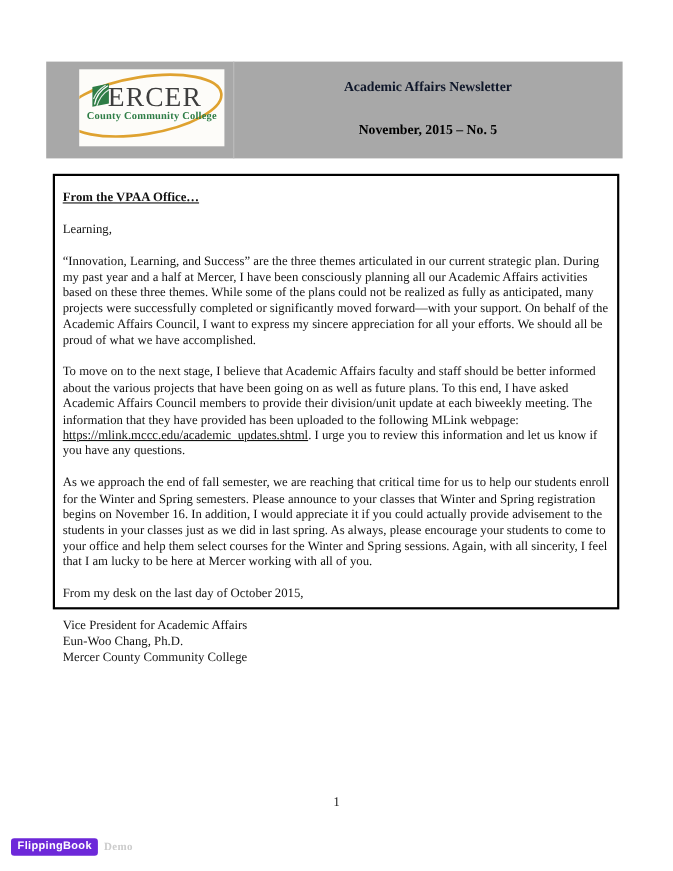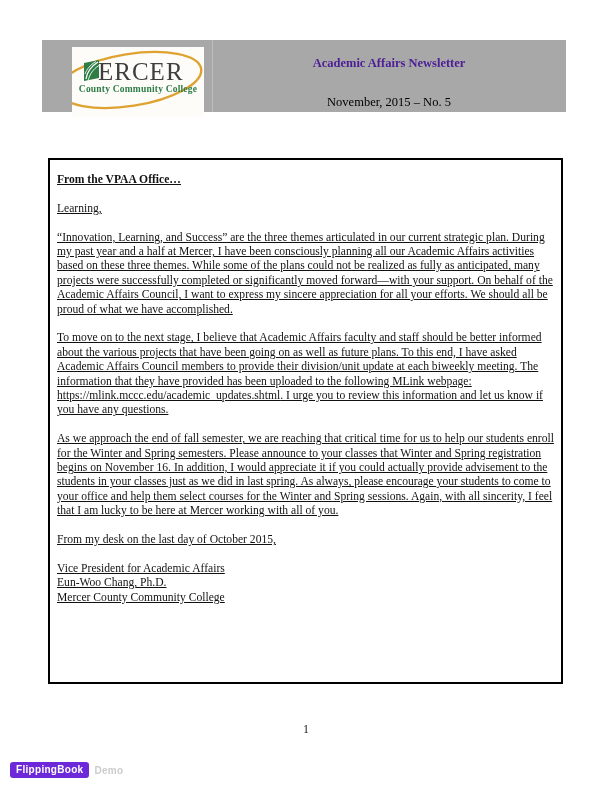--- a/index.html
+++ b/index.html
@@ -12,58 +12,57 @@
     overflow: hidden;
   }
   .page {
     position: absolute; left: 0; top: 0;
     width: 612px; height: 792px;
     background: #ffffff;
   }
 
   
   .header-banner {
-    position: absolute; left: 42px; top: 40px;
-    width: 524px; height: 72px;
+    position: absolute; left: 42px; top: 56px;
+    width: 524px; height: 88px;
     background: #a8a8a8;
   }
   .header-divider {
     position: absolute; left: 170px; top: 0;
     width: 1px; height: 100%;
     background: #bdbdbd;
   }
   .logo-box {
     position: absolute; left: 30px; top: 7px;
     width: 132px; height: 70px;
     background: #fdfcf9;
     overflow: hidden;
   }
   .header-text-cell {
     position: absolute; left: 170px; top: 0;
     width: 354px; height: 100%;
     text-align: center;
   }
   .header-title {
     position: absolute; left: 0; top: 16px; width: 100%;
-    font-size: 12.5px; font-weight: bold; color: #4c1d95;
+    font-size: 12.5px; font-weight: bold; color: #0f172a;
   }
   .header-issue {
     position: absolute; left: 0; top: 55px; width: 100%;
-    font-size: 12.5px; font-weight: normal; color: #000;
+    font-size: 12.5px; font-weight: bold; color: #000;
   }
 
   
   .letter-box {
     position: absolute; left: 48px; top: 158px;
-    width: 515px; height: 526px;
+    width: 515px; height: 396px;
     box-sizing: border-box;
     border: 2.5px solid #000000;
     background: #ffffff;
     padding: 13px 6px 0 7px;
-    text-decoration: underline;
   }
   .letter-content {
     font-size: 11.6px;
     line-height: 14.4px;
     color: #121212;
   }
   .letter-content p { margin: 0 0 14.4px 0; }
   .letter-heading {
     font-weight: bold;
     text-decoration: underline;
@@ -83,21 +82,21 @@
     font-size: 10px; font-weight: bold;
     display: flex; align-items: center; gap: 5px;
     cursor: pointer;
   }
   .wm-badge {
     background: #6d28d9; color: #ffffff;
     padding: 2px 6px 3px 6px;
     border-radius: 3px;
     letter-spacing: 0.3px;
   }
-  .wm-demo { color: #cccccc; letter-spacing: 0.3px; }
+  .wm-demo { color: #cccccc; letter-spacing: 0.3px; font-family: Liberation Serif, serif; }
 </style>
 </head>
 <body>
 
 <div class="page">
 
   <div class="header-banner">
     <div class="header-divider"></div>
 
     <div class="logo-box">

